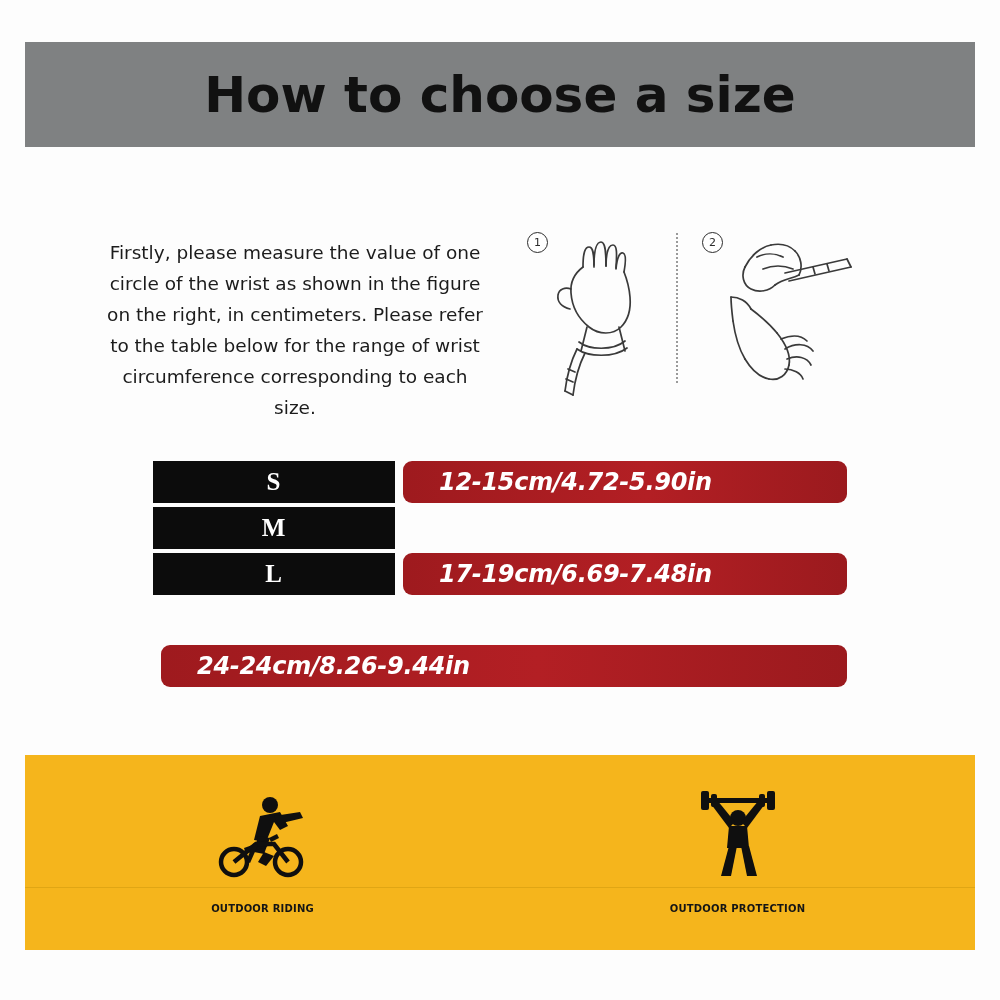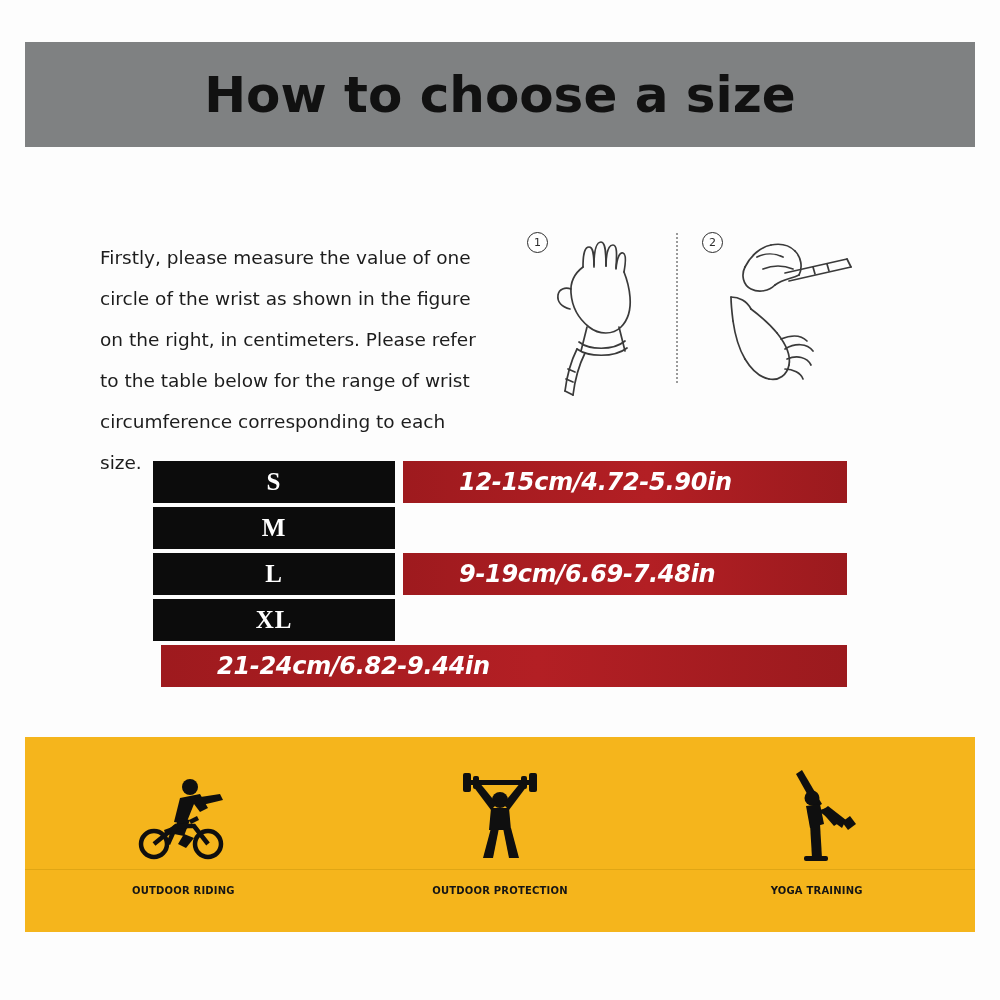--- a/index.html
+++ b/index.html
@@ -43,23 +43,24 @@
     font-family: "DejaVu Sans", sans-serif;
   }
 
   
   .intro {
     position: absolute;
     left: 100px;
     top: 237px;
     width: 390px;
     font-size: 18.5px;
-    line-height: 41px;
+    line-height: 31px;
     color: #1c1c1c;
     font-family: "DejaVu Sans", sans-serif;
+    text-align: center;
   }
 
   
   .illus {
     position: absolute;
     top: 215px;
     left: 505px;
     width: 380px;
     height: 190px;
   }
@@ -112,33 +113,34 @@
     letter-spacing: 1px;
   }
   .cell-range {
     flex: 1;
     margin-left: 8px;
     background: #a81c20;
     background: linear-gradient(90deg, #9e1a1e 0%, #b31f24 55%, #9b1a1e 100%);
     color: #ffffff;
     display: flex;
     align-items: center;
-    padding-left: 56px;
+    padding-left: 36px;
     font-family: "DejaVu Sans", sans-serif;
     font-style: italic;
     font-weight: 700;
     font-size: 24px;
     letter-spacing: -0.3px;
+    border-radius: 9px;
   }
 
   
   .use-band {
     position: absolute;
     left: 25px;
-    top: 737px;
+    top: 755px;
     width: 950px;
     height: 195px;
     background: #f5b51c;
     text-decoration: underline;
   }
   .use-band .rule {
     position: absolute;
     left: 0;
     top: 132px;
     width: 100%;
@@ -256,27 +258,26 @@
   <div class="table">
     <div class="trow">
       <div class="cell-size">S</div>
       <div class="cell-range">12-15cm/4.72-5.90in</div>
     </div>
     <div class="trow">
       <div class="cell-size">M</div>
     </div>
     <div class="trow">
       <div class="cell-size">L</div>
-      <div class="cell-range">9-19cm/6.69-7.48in</div>
-    </div>
-    <div class="trow">
-      <div class="cell-size">XL</div>
-    </div>
-    <div class="trow">
-      <div class="cell-range">21-24cm/6.82-9.44in</div>
+      <div class="cell-range">17-19cm/6.69-7.48in</div>
+    </div>
+    <div class="trow">
+    </div>
+    <div class="trow">
+      <div class="cell-range">24-24cm/8.26-9.44in</div>
     </div>
   </div>
 
   <div class="use-band">
     <div class="rule"></div>
     <div class="use-items">
 
       <div class="use-item">
         <div class="use-ico">
           <svg width="110" height="86" viewBox="0 0 110 86">
@@ -319,41 +320,18 @@
               <path d="M46 44 L64 44 L66 66 L44 66 Z"></path>
 
               <path d="M46 64 L54 64 L48 94 L38 94 Z"></path>
               <path d="M58 64 L66 64 L74 94 L64 94 Z"></path>
             </g>
           </svg>
         </div>
         <div class="use-label">OUTDOOR PROTECTION</div>
       </div>
 
-      <div class="use-item">
-        <div class="use-ico">
-          <svg width="110" height="100" viewBox="0 0 110 100">
-            <g fill="#0f0f0f">
-
-              <path d="M34 10 L40 6 L60 40 L53 44 Z"></path>
-
-              <circle cx="50" cy="34" r="7.5"></circle>
-
-              <path d="M44 42 L58 40 L62 60 L48 64 Z"></path>
-
-              <path d="M58 48 L66 42 L84 56 L80 64 Z"></path>
-              <path d="M80 58 L88 52 L94 60 L86 66 Z"></path>
-
-              <path d="M48 60 L58 60 L60 94 L50 94 Z"></path>
-              <rect x="42" y="92" width="24" height="5" rx="2"></rect>
-
-              <path d="M58 46 L64 44 L78 58 L72 62 Z"></path>
-            </g>
-          </svg>
-        </div>
-        <div class="use-label">YOGA TRAINING</div>
-      </div>
 
 
     </div>
   </div>
 
 </div>
 
 </body></html>

